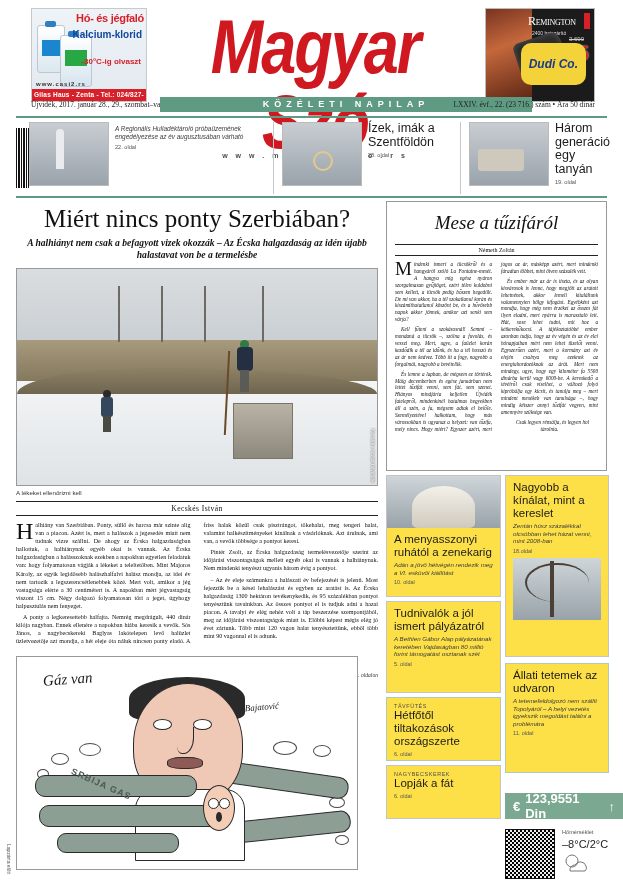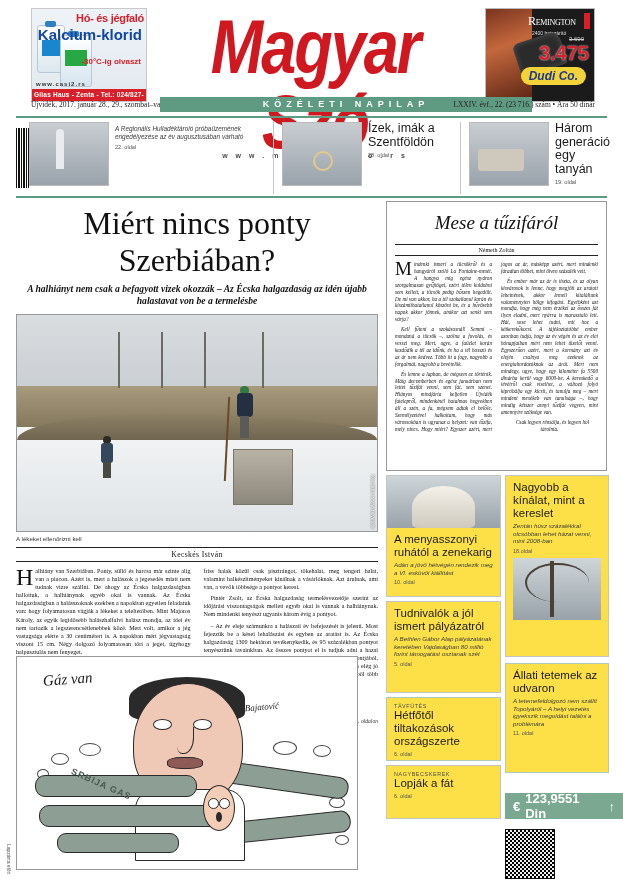--- a/index.html
+++ b/index.html
@@ -54,21 +54,21 @@
   .ad-left .jug2 .lbl { background: #28a745; }
   .ad-l1 {
     position: absolute; right: 2px; top: 4px;
     font-family: "Liberation Sans", sans-serif;
     font-weight: bold; font-size: 11px; color: #d8202a;
     text-align: right; line-height: 11px; letter-spacing: -0.3px;
   }
   .ad-l2 {
     position: absolute; right: 4px; top: 20px;
     font-family: "Liberation Sans", sans-serif;
-    font-weight: bold; font-size: 15px; color: #1248a0;
+    font-weight: bold; font-size: 10px; color: #1248a0;
     text-align: right; line-height: 11px;
   }
   .ad-l3 {
     position: absolute; right: 5px; top: 48px;
     font-family: "Liberation Sans", sans-serif;
     font-weight: bold; font-size: 8px; color: #d8202a;
     text-align: right; line-height: 9px;
   }
   .ad-url {
     position: absolute; left: 4px; bottom: 14px;
@@ -148,21 +148,21 @@
     position: absolute; left: 30px; top: 28px; width: 48px; height: 34px;
     background: #2b2b2b; border-radius: 6px 10px 4px 4px;
     transform: rotate(-18deg);
     box-shadow: inset 0 0 6px #555;
   }
   .ad-right .dudi {
     position: absolute; right: 8px; bottom: 16px;
     font-family: "Liberation Sans", sans-serif;
     font-weight: bold; font-style: italic; font-size: 12px;
     color: #1b3a8c;
-    background: #f3d23a; padding: 2px 8px; border-radius: 10px;
+    background: #f3d23a; padding: 14px 8px; border-radius: 10px;
   }
 
   .dateline {
     position: absolute; left: 31px; top: 100px;
     font-family: "Liberation Serif", serif;
     font-size: 7.5px; color: #222;
   }
   .green-strip {
     position: absolute; left: 160px; top: 97px;
     width: 372px; height: 15px;
@@ -253,21 +253,21 @@
   .body-area {
     position: absolute; left: 16px; right: 16px; top: 201px; bottom: 6px;
   }
 
   
   .lead {
     position: absolute; left: 0; top: 0; width: 362px;
   }
   .lead-h1 {
     font-family: "Liberation Serif", serif;
-    font-size: 32px; text-align: center; margin-top: 4px;
+    font-size: 25px; text-align: center; margin-top: 4px;
     color: #111;
   }
   .lead-sub {
     font-family: "Liberation Serif", serif;
     font-style: italic; font-weight: bold;
     font-size: 9.6px; line-height: 12px;
     text-align: center; margin-top: 4px; color: #111;
   }
   .lead-photo {
     margin-top: 7px;
@@ -769,15 +769,25 @@
     </div>
 
     <div class="euro" style="left:489px; top:592px; width:102px; height:26px;">
       <span>€</span>
       <span>123,9551 Din</span>
       <span>↑</span>
     </div>
 
     <div class="qr" style="left:489px; top:628px; width:48px; height:48px;"></div>
 
+    <div class="weather" style="left:546px; top:628px; width:60px;">
+      <div class="w-label">Hőmérséklet</div>
+      <div class="w-temp">–8°C/2°C</div>
+      <div class="w-icon">
+        <svg width="34" height="22" viewBox="0 0 34 22" aria-hidden="true">
+          <circle cx="10" cy="8" r="6" fill="none" stroke="#777" stroke-width="1"></circle>
+          <path d="M8 18 a5 5 0 0 1 5-6 a6 6 0 0 1 11 1 a4 4 0 0 1 -1 5 z" fill="none" stroke="#777" stroke-width="1"></path>
+        </svg>
+      </div>
+    </div>
 
   </div>
 </div>
 
 </body></html>

